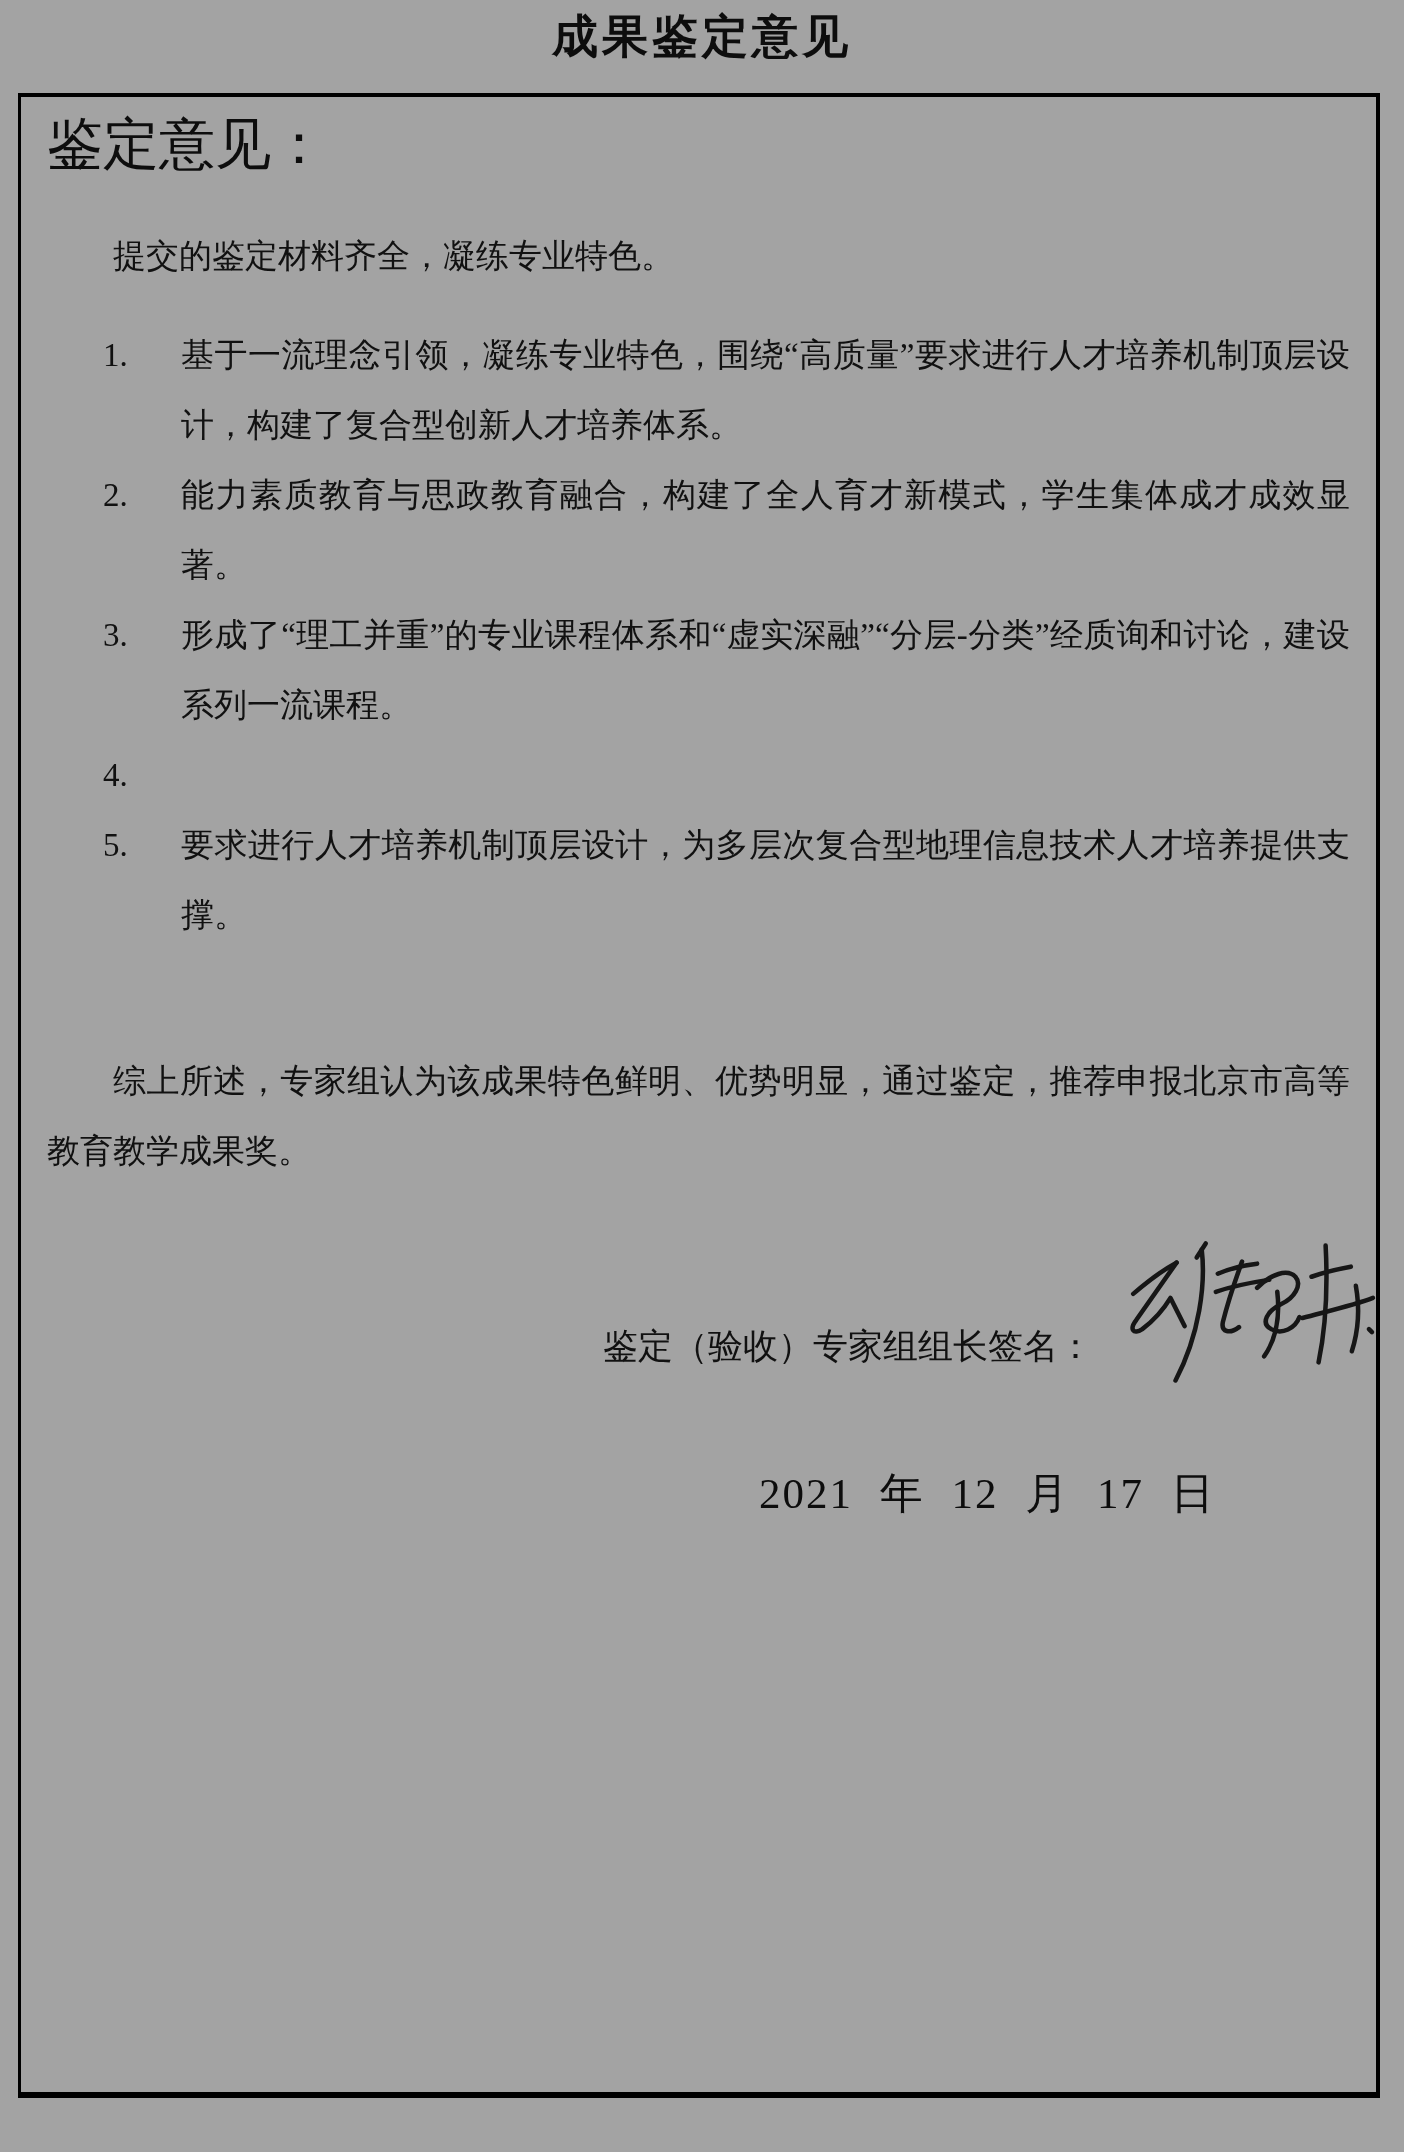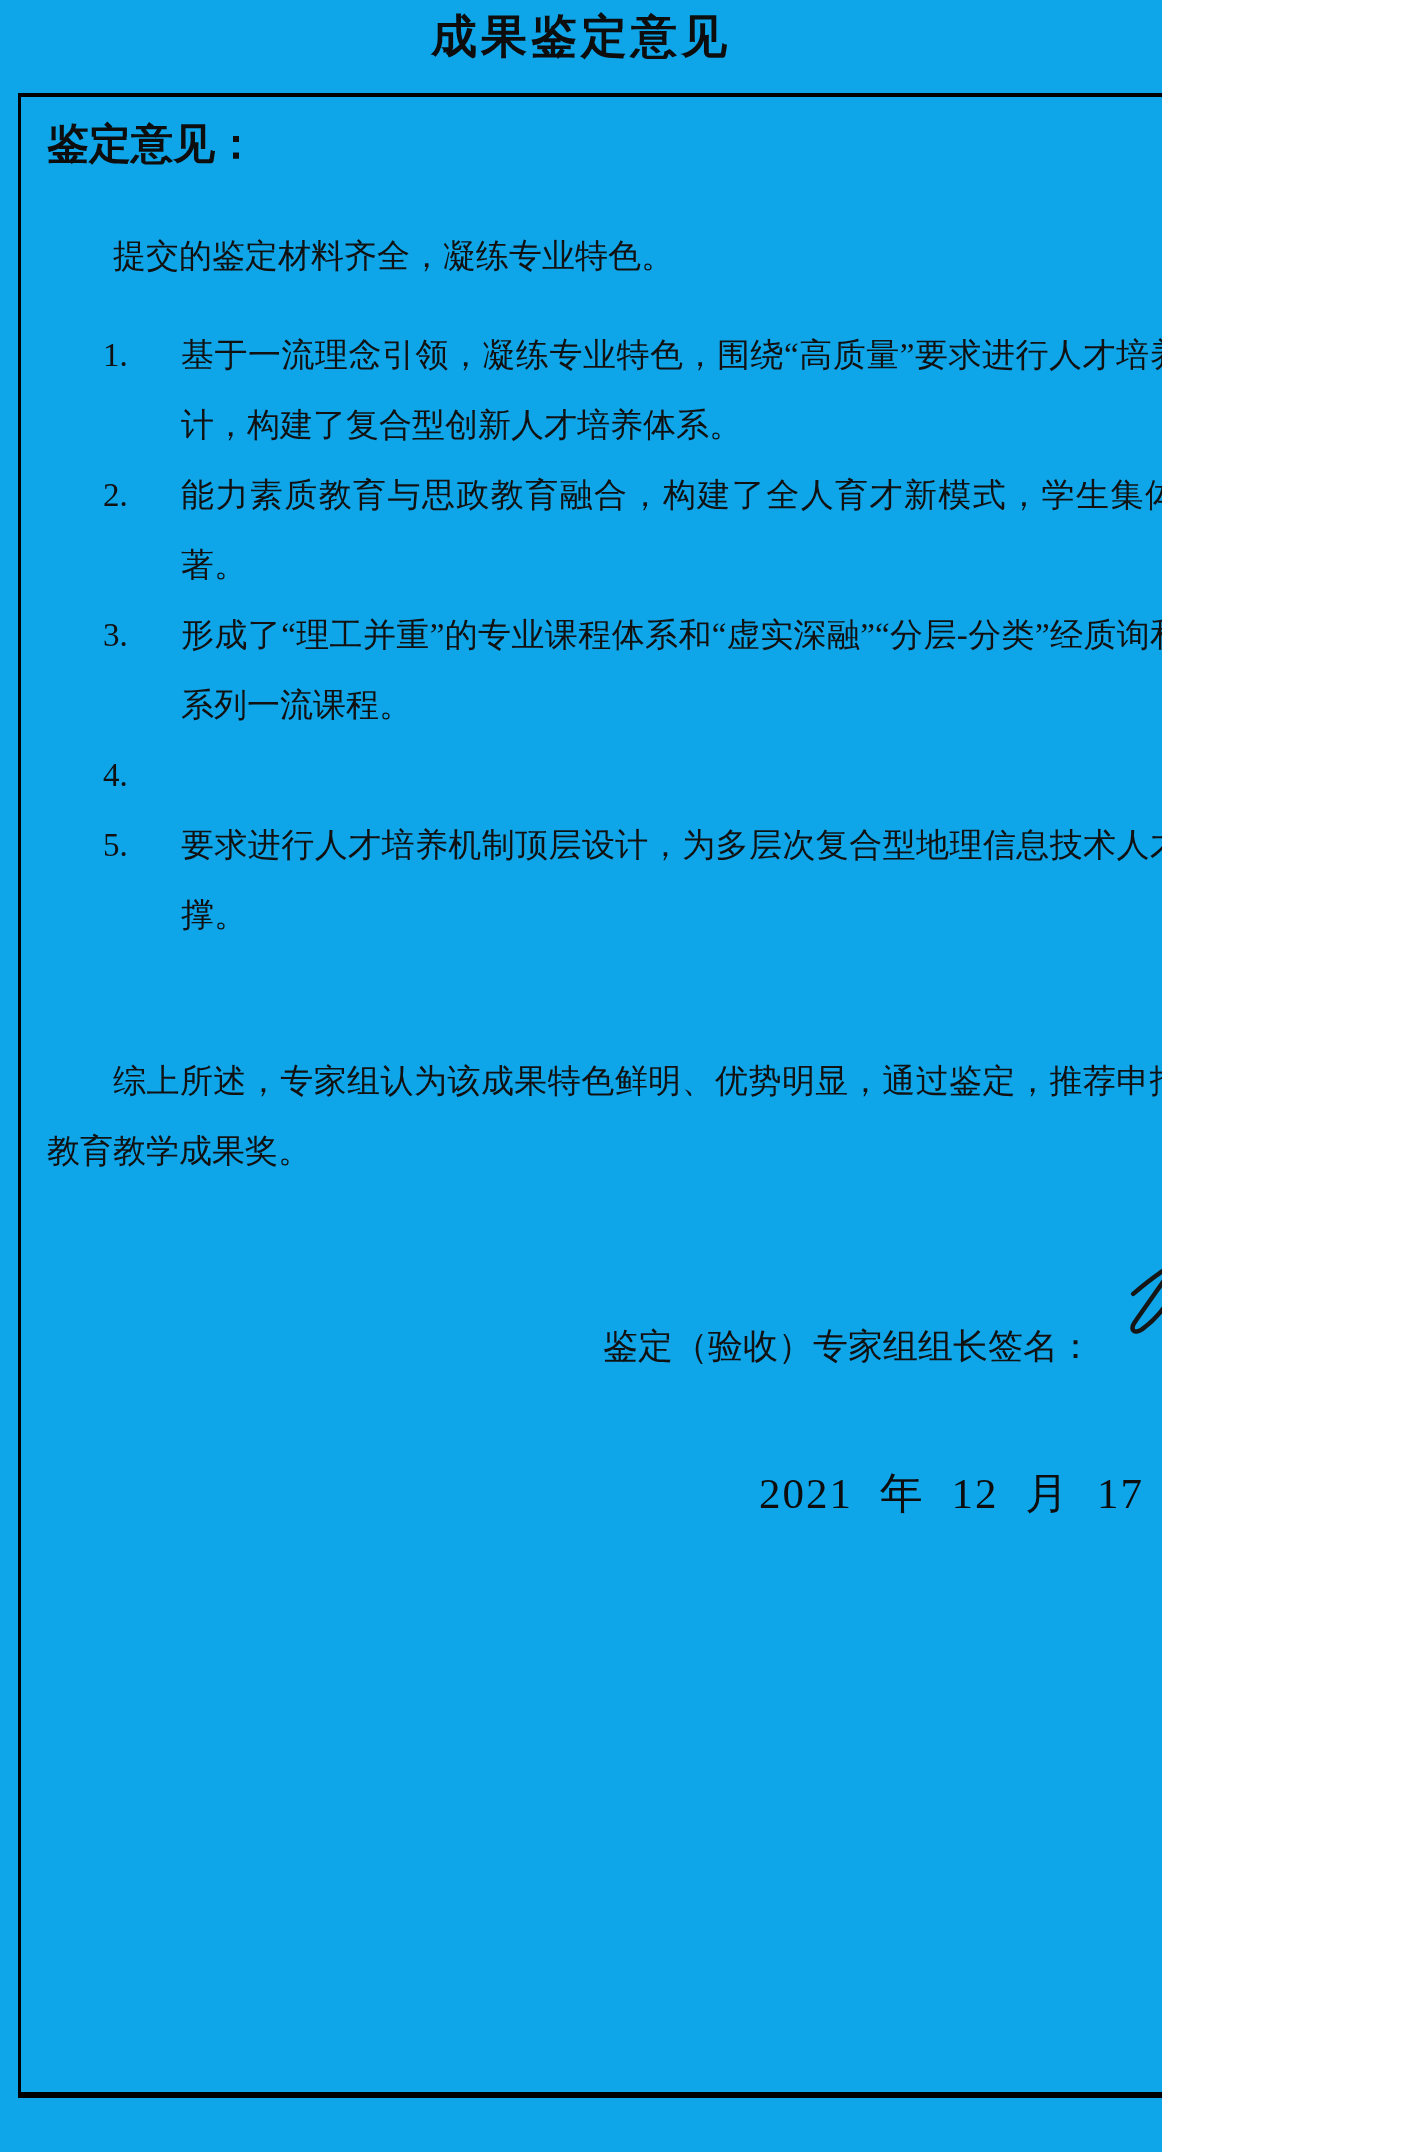--- a/index.html
+++ b/index.html
@@ -1,19 +1,19 @@
 <!DOCTYPE html>
 <html><head>
 <meta charset="utf-8">
 <style>
   html,body{margin:0;padding:0;background:#ffffff;}
   .page{
     position:relative;
-    width:1162px;height:2152px;
-    background:#0ea5e9;
+    width:1404px;height:2152px;
+    background:#a3a3a3;
     color:#111111;
     font-family:"Liberation Serif","DejaVu Serif",serif;
     overflow:hidden;
   }
   .doc-title{
     position:absolute;top:6px;left:0;width:100%;
     text-align:center;
     font-size:46px;font-weight:bold;
     letter-spacing:4px;
     color:#0d0d0d;
@@ -21,21 +21,21 @@
   .review-box{
     position:absolute;left:18px;top:93px;
     width:1362px;height:2005px;
     box-sizing:border-box;
     border-style:solid;border-color:#000000;
     border-width:4px 4px 6px 3px;
     padding:12px 26px 0 26px;
   }
   .box-heading{
     margin-top:6px;
-    font-size:42px;font-weight:bold;
+    font-size:56px;font-weight:normal;
     line-height:58px;
     color:#0d0d0d;
   }
   .para{
     font-size:33px;line-height:56px;
     text-align:justify;
     text-indent:66px;
     color:#111111;
   }
   .para-intro{margin-top:90px;}

